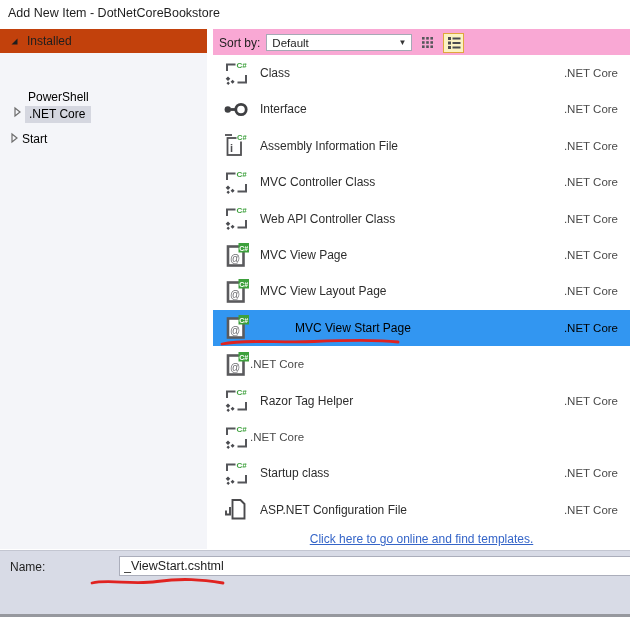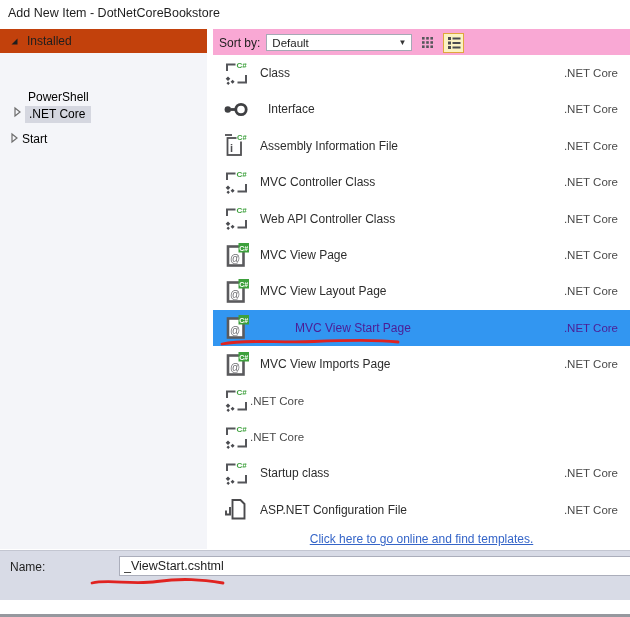--- a/index.html
+++ b/index.html
@@ -37,27 +37,27 @@
   .view-btn.active{background:#fbf2c3;border:1px solid #dfa73c;}
 
   
   #list{left:213px;top:55px;width:417px;height:494px;background:#fff;}
   .row{position:absolute;left:0;width:417px;height:36px;display:flex;align-items:center;
     box-sizing:border-box;padding:0 12px 0 10px;}
   .row .tpl-icon{width:27px;height:27px;display:inline-flex;flex:0 0 27px;}
   .row .tpl-name{font-size:12px;color:#2d2d2d;margin-left:10px;flex:1;}
   .row .tpl-plat{font-size:11.5px;color:#4a4a4a;}
   .row.selected{background:#3296f1;}
-  .row.selected .tpl-name,.row.selected .tpl-plat{color:#4c1d95;margin-left:45px;}
+  .row.selected .tpl-name,.row.selected .tpl-plat{color:#000000;margin-left:45px;}
 
   #online-link-row{position:absolute;left:0;top:474px;width:417px;text-align:center;}
   #online-link{font-size:12px;color:#3565c8;text-decoration:underline;cursor:pointer;}
 
   
-  #name-panel{left:0;top:550px;width:630px;height:50px;background:#d8dbe6;border-top:1px solid #c3c6d1;box-sizing:border-box;}
+  #name-panel{left:0;top:550px;width:630px;height:67px;background:#d8dbe6;border-top:1px solid #c3c6d1;box-sizing:border-box;}
   #name-label{position:absolute;left:10px;top:9px;font-size:12px;color:#1f1f1f;}
   #name-input{position:absolute;left:119px;top:5px;width:504px;height:18px;
     border:1px solid #abaebb;background:#fff;font-family:"Liberation Sans",sans-serif;
     font-size:12.5px;color:#1e1e1e;padding:0 4px;}
   #bottom-strip{left:0;top:614px;width:630px;height:3px;background:#96989e;}
 
   .annotation{pointer-events:none;z-index:10;}
 </style>
 </head>
 <body>
@@ -142,21 +142,21 @@
     <path d="M4 11 V4.5 H12.5" fill="none" stroke="#55565a" stroke-width="2"></path>
     <path d="M23 15 V22.5 H14.5" fill="none" stroke="#55565a" stroke-width="2"></path>
     <path d="M5 16.5l2.3 2.3-2.3 2.3-2.3-2.3Z M9.6 19.8l2 2-2 2-2-2Z M5.2 21.6l1.7 1.7-1.7 1.7-1.7-1.7Z" fill="#4a4b50"></path>
     <rect x="13" y="0.5" width="12" height="9.5" fill="#ffffff"></rect>
     <text x="13.5" y="8.3" font-size="8" font-family="Liberation Sans, sans-serif" font-weight="bold" fill="#3da03c">C#</text>
   </svg>
       </span>
     <span class="tpl-name">Class</span>
     <span class="tpl-plat">.NET Core</span>
   </div>
-    <div class="row" style="top: 36.4px; gap: 8px;">
+    <div class="row" style="top: 36.4px;">
     <span class="tpl-icon">
         <svg width="27" height="27" viewBox="0 0 27 27">
     <circle cx="18" cy="13.5" r="5.2" fill="none" stroke="#3f4043" stroke-width="2.8"></circle>
     <circle cx="4.8" cy="13.5" r="3.2" fill="#3f4043"></circle>
     <line x1="7.5" y1="13.5" x2="12.2" y2="13.5" stroke="#3f4043" stroke-width="2.8"></line>
   </svg>
       </span>
     <span class="tpl-name">Interface</span>
     <span class="tpl-plat">.NET Core</span>
   </div>
@@ -237,33 +237,33 @@
   </div>
     <div class="row" style="top: 291.2px;">
     <span class="tpl-icon">
         <svg width="27" height="27" viewBox="0 0 27 27">
     <rect x="5" y="4.5" width="15.5" height="19" fill="#ffffff" stroke="#5a5a5d" stroke-width="2.6"></rect>
     <text x="7" y="20" font-size="10" fill="#6a6a6e" font-family="Liberation Sans, sans-serif">@</text>
     <rect x="15.5" y="1" width="10.5" height="9.5" fill="#3da03c"></rect>
     <text x="16.3" y="8.6" font-size="7" font-family="Liberation Sans, sans-serif" font-weight="bold" fill="#ffffff">C#</text>
   </svg>
       </span>
-    <span class="tpl-name">MVC View Imports Page</span>
     <span class="tpl-plat">.NET Core</span>
   </div>
     <div class="row" style="top: 327.6px;">
     <span class="tpl-icon">
         <svg width="27" height="27" viewBox="0 0 27 27">
     <path d="M4 11 V4.5 H12.5" fill="none" stroke="#55565a" stroke-width="2"></path>
     <path d="M23 15 V22.5 H14.5" fill="none" stroke="#55565a" stroke-width="2"></path>
     <path d="M5 16.5l2.3 2.3-2.3 2.3-2.3-2.3Z M9.6 19.8l2 2-2 2-2-2Z M5.2 21.6l1.7 1.7-1.7 1.7-1.7-1.7Z" fill="#4a4b50"></path>
     <rect x="13" y="0.5" width="12" height="9.5" fill="#ffffff"></rect>
     <text x="13.5" y="8.3" font-size="8" font-family="Liberation Sans, sans-serif" font-weight="bold" fill="#3da03c">C#</text>
   </svg>
       </span>
+    <span class="tpl-name">Razor Tag Helper</span>
     <span class="tpl-plat">.NET Core</span>
   </div>
     <div class="row" style="top: 364px;">
     <span class="tpl-icon">
         <svg width="27" height="27" viewBox="0 0 27 27">
     <path d="M4 11 V4.5 H12.5" fill="none" stroke="#55565a" stroke-width="2"></path>
     <path d="M23 15 V22.5 H14.5" fill="none" stroke="#55565a" stroke-width="2"></path>
     <path d="M5 16.5l2.3 2.3-2.3 2.3-2.3-2.3Z M9.6 19.8l2 2-2 2-2-2Z M5.2 21.6l1.7 1.7-1.7 1.7-1.7-1.7Z" fill="#4a4b50"></path>
     <rect x="13" y="0.5" width="12" height="9.5" fill="#ffffff"></rect>
     <text x="13.5" y="8.3" font-size="8" font-family="Liberation Sans, sans-serif" font-weight="bold" fill="#3da03c">C#</text>

